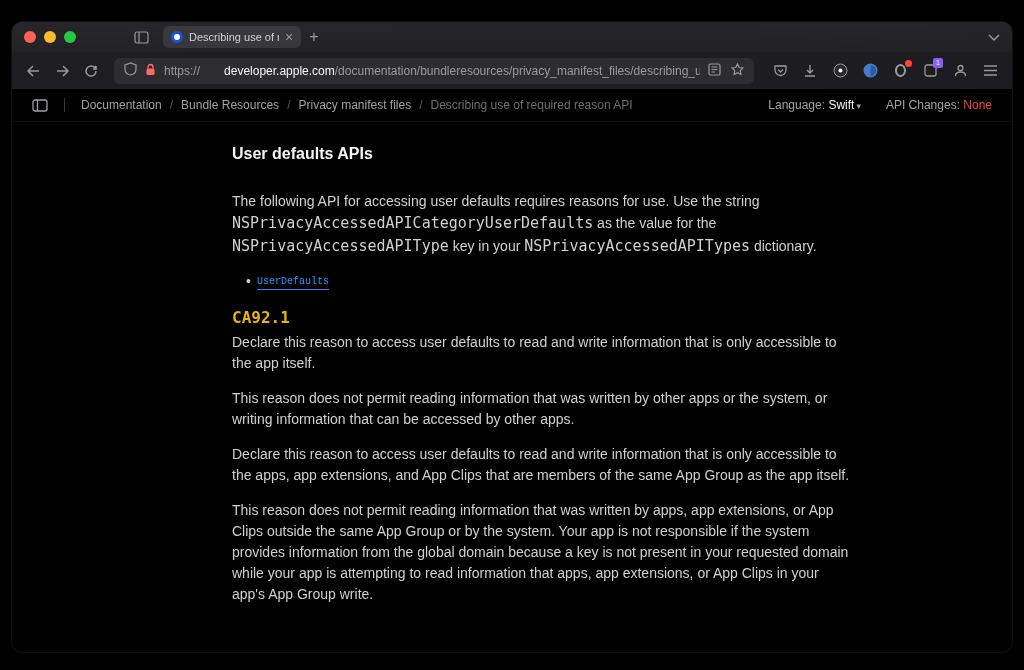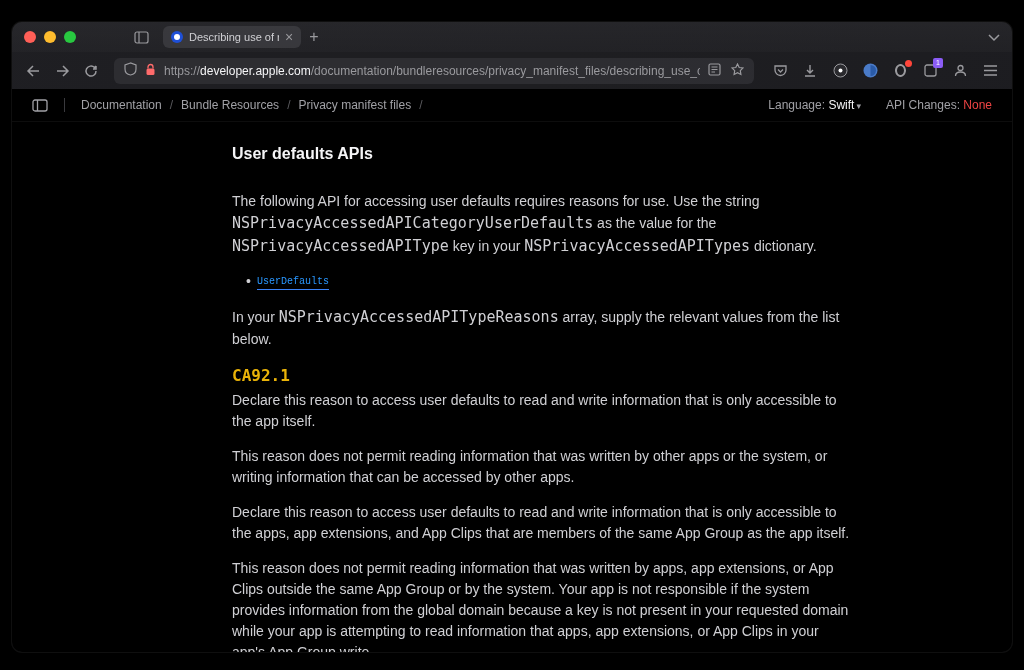--- a/index.html
+++ b/index.html
@@ -140,21 +140,21 @@
       font-size: 12px;
     }
     .url-shield { color: #9a9a9e; }
     .url-lock { color: #ff6b6b; }
     .url-text {
       flex: 1;
       white-space: nowrap;
       overflow: hidden;
       color: #9a9a9e;
     }
-    .url-text .host { color: #f5f5f7; }
+    .url-text .host { color: #f5f5f7; margin-left: 24px; }
     .url-actions {
       display: flex;
       gap: 10px;
       color: #9a9a9e;
     }
     .toolbar-right {
       display: flex;
       gap: 14px;
       align-items: center;
       color: #9a9a9e;
@@ -417,39 +417,39 @@
         </svg>
       </span>
     <span class="divider-v"></span>
     <div class="breadcrumb">
       <a>Documentation</a>
         <span class="sep">/</span>
       <a>Bundle Resources</a>
         <span class="sep">/</span>
       <a>Privacy manifest files</a>
         <span class="sep">/</span>
+      <span class="current">Describing use of required reason API</span>
     </div>
     <div class="header-right">
       <span><span class="lang-label">Language:</span> <span class="lang-value">Swift</span><span class="lang-chev">▾</span></span>
       <span><span class="api-label">API Changes:</span> <span class="api-value">None</span></span>
     </div>
   </div>
 
   <div class="page-content">
     <div class="article">
       <h2>User defaults APIs</h2>
 
       <p><span>The following API for accessing user defaults requires reasons for use. Use the string </span><code>NSPrivacyAccessedAPICategoryUserDefaults</code><span> as the value for the </span><code>NSPrivacyAccessedAPIType</code><span> key in your </span><code>NSPrivacyAccessedAPITypes</code><span> dictionary.</span></p>
 
       <div class="list-link">
         <span class="bullet">•</span>
         <a class="link">UserDefaults</a>
       </div>
 
-      <p><span>In your </span><code>NSPrivacyAccessedAPITypeReasons</code><span> array, supply the relevant values from the list below.</span></p>
 
       <div>
         <div class="reason-code">CA92.1</div>
         <div class="reason-desc">
           <p>Declare this reason to access user defaults to read and write information that is only accessible to the app itself.</p>
           <p>This reason does not permit reading information that was written by other apps or the system, or writing information that can be accessed by other apps.</p>
         </div>
       </div>
 
       <div>

